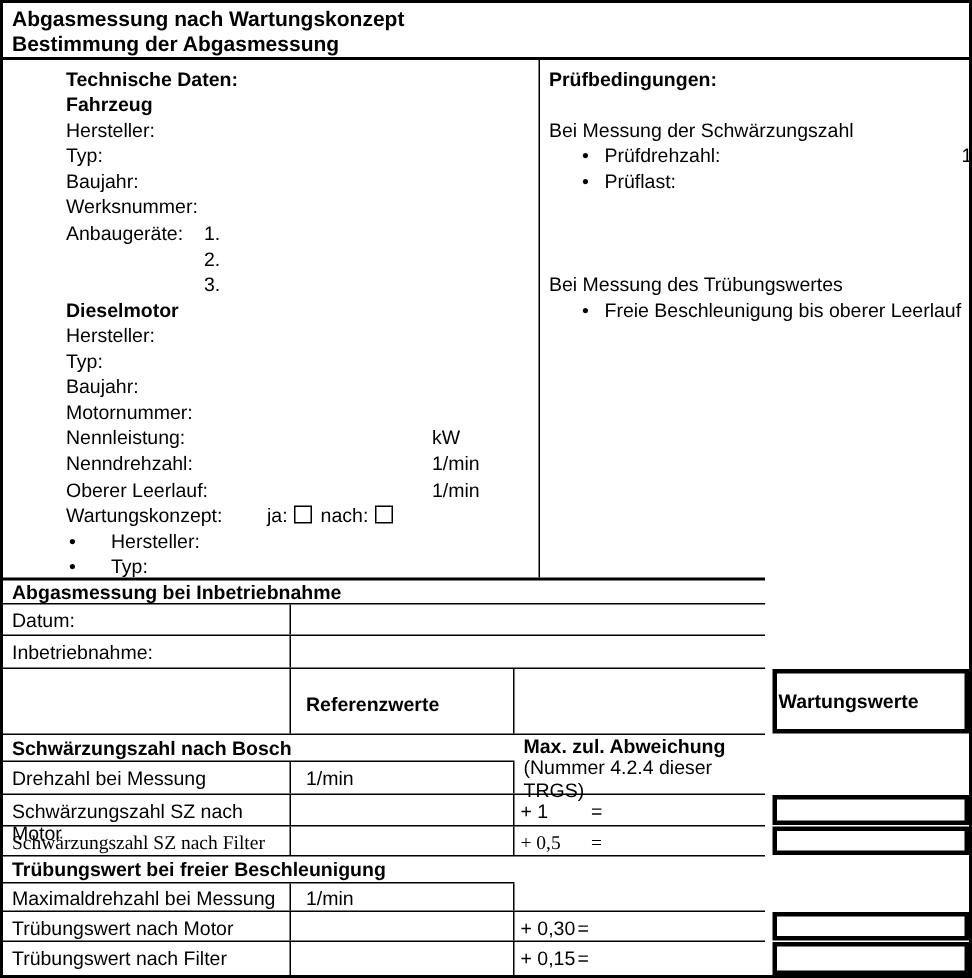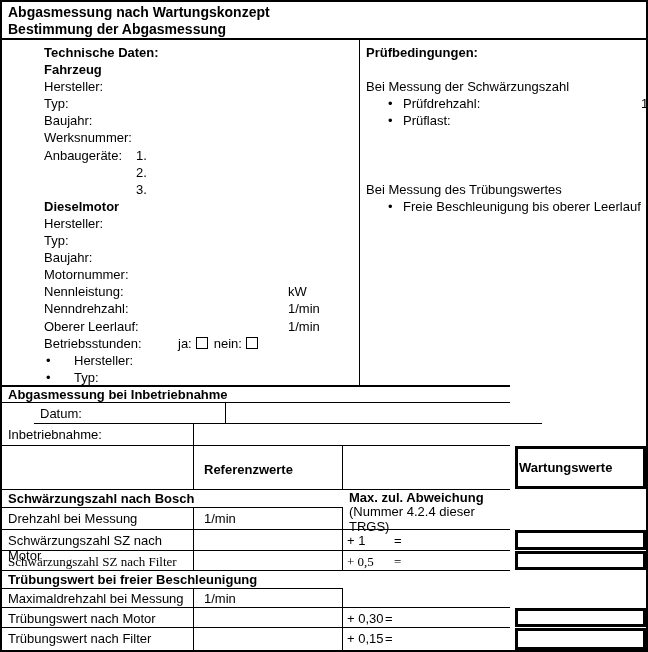--- a/index.html
+++ b/index.html
@@ -100,23 +100,23 @@
       </div>
       <div class="line">
         <span>Nenndrehzahl:</span>
         <span class="val v-unit">1/min</span>
       </div>
       <div class="line">
         <span>Oberer Leerlauf:</span>
         <span class="val v-unit">1/min</span>
       </div>
       <div class="line">
-        <span>Betriebsstunden:</span>
+        <span>Wartungskonzept:</span>
         <span class="val v-pf">
-          <span>ja:</span><span class="cb"></span><span class="cb-gap">nein:</span><span class="cb"></span>
+          <span>ja:</span><span class="cb"></span><span class="cb-gap">nach:</span><span class="cb"></span>
         </span>
       </div>
       <div class="line bullet-l">
         <span class="blt">•</span><span>Hersteller:</span>
       </div>
       <div class="line bullet-l">
         <span class="blt">•</span><span>Typ:</span>
       </div>
     </div>
 
@@ -136,21 +136,21 @@
       <div class="line"></div>
       <div class="line">Bei Messung des Trübungswertes</div>
       <div class="line bullet-r">
         <span class="blt">•</span><span>Freie Beschleunigung bis oberer Leerlauf</span>
       </div>
     </div>
   </div>
 
   <div class="row banner rb" style="top:383px;height:18px;">Abgasmessung bei Inbetriebnahme</div>
 
-  <div class="row rb" style="top:401px;height:21px;margin-left:32px;">
+  <div class="row rb" style="top:401px;height:21px;">
     <div class="cell c0">Datum:</div>
     <div class="cell" style="left:192px;right:0;"></div>
   </div>
 
   <div class="row rb" style="top:422px;height:22px;">
     <div class="cell c0">Inbetriebnahme:</div>
     <div class="cell" style="left:192px;right:0;"></div>
   </div>
 
   <div class="row rb" style="top:444px;height:44px;">

